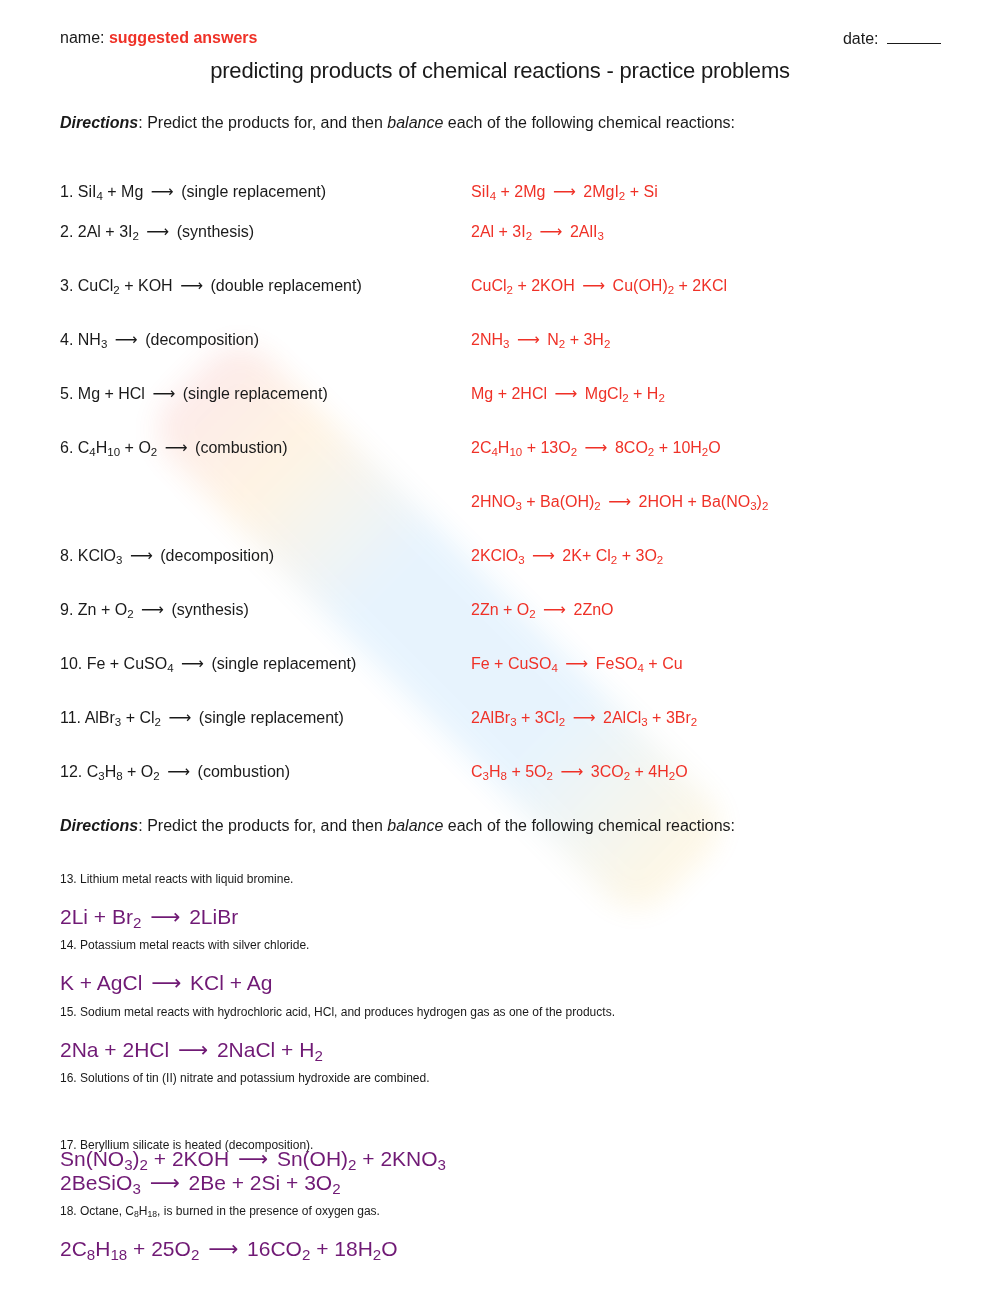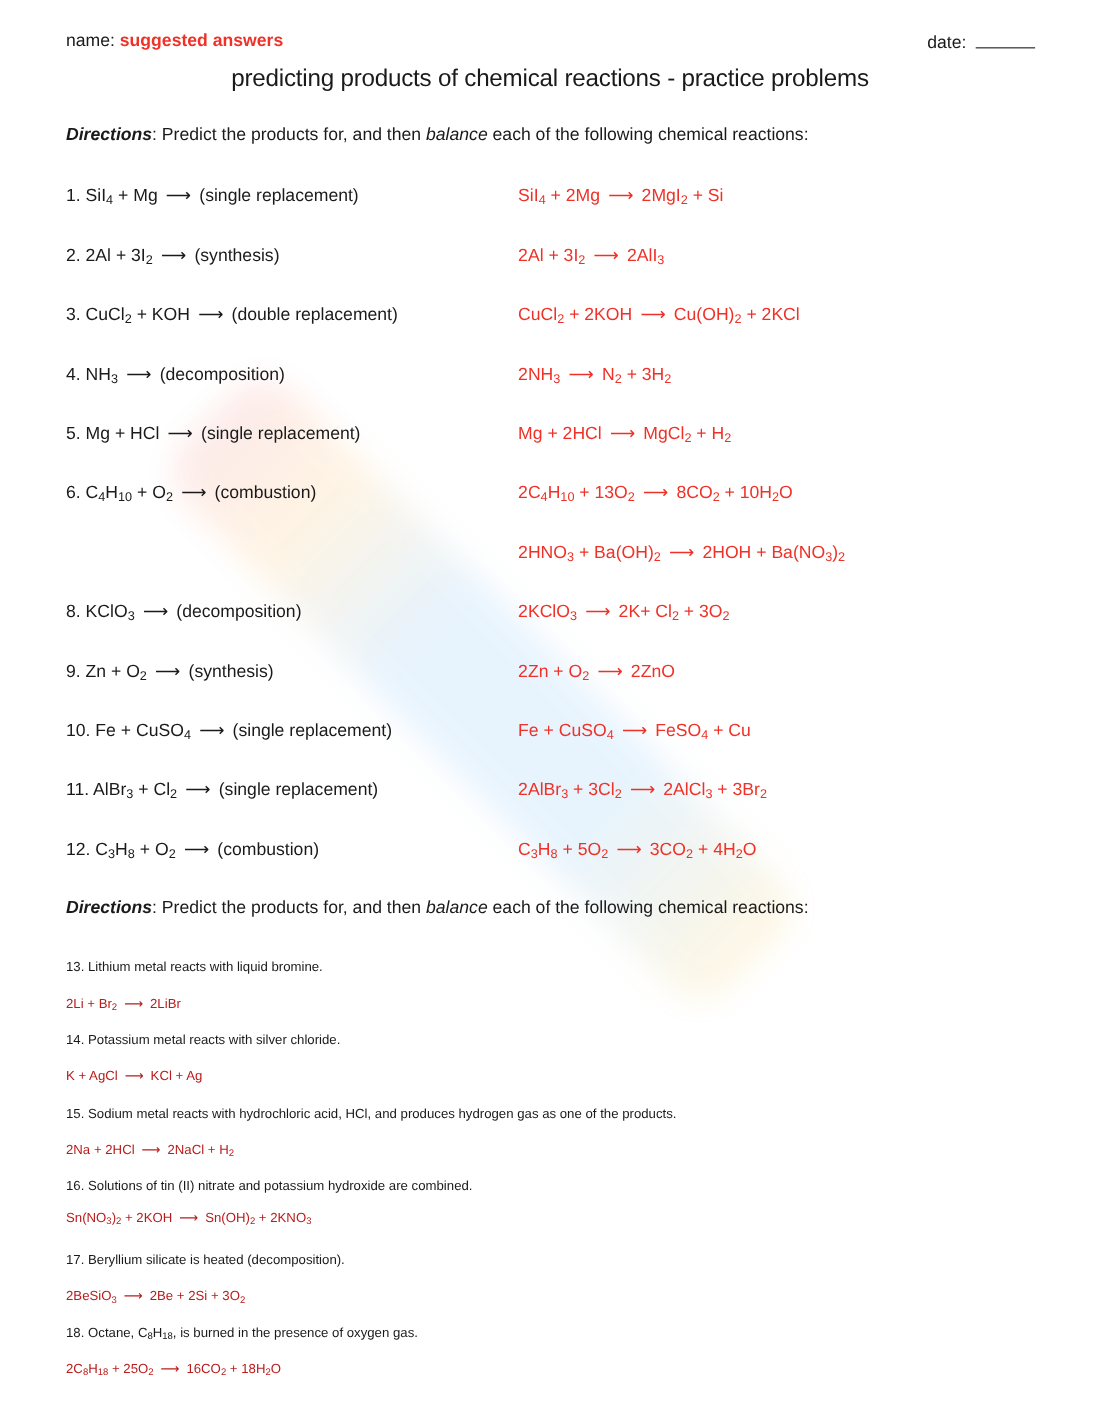--- a/index.html
+++ b/index.html
@@ -80,22 +80,22 @@
     .word-q {
       position: absolute;
       left: 60px;
       font-size: 12px;
       color: #1a1a1a;
       white-space: nowrap;
     }
     .word-a {
       position: absolute;
       left: 60px;
-      font-size: 12px;
-      color: #b91c1c;
+      font-size: 21px;
+      color: #701a75;
       white-space: nowrap;
     }
     sub { font-size: 0.72em; vertical-align: -0.25em; line-height: 0; }
     .arrow { display: inline-block; margin: 0 3px; }
   </style>
 </head>
 <body>
 
 <div class="watermark"></div>
 
@@ -110,21 +110,21 @@
   </div>
 </div>
 
 <h1 class="title">predicting products of chemical reactions - practice problems</h1>
 
 <div class="directions" style="top:114px;">
   <b>Directions</b><span>: Predict the products for, and then </span><i>balance</i><span> each of the following chemical reactions:</span>
 </div>
 
 <div id="part1">
-    <div class="problem-row" style="top: 168px;">
+    <div class="problem-row" style="top: 182px;">
       <div class="problem-q"><span>1. </span><span>SiI<sub>4</sub> + Mg <span class="arrow">⟶</span> (single replacement)</span></div>
       <div class="problem-a">SiI<sub>4</sub> + 2Mg <span class="arrow">⟶</span> 2MgI<sub>2</sub> + Si</div>
     </div>
     <div class="problem-row" style="top: 222px;">
       <div class="problem-q"><span>2. </span><span>2Al + 3I<sub>2</sub> <span class="arrow">⟶</span> (synthesis)</span></div>
       <div class="problem-a">2Al + 3I<sub>2</sub> <span class="arrow">⟶</span> 2AlI<sub>3</sub></div>
     </div>
     <div class="problem-row" style="top: 276px;">
       <div class="problem-q"><span>3. </span><span>CuCl<sub>2</sub> + KOH <span class="arrow">⟶</span> (double replacement)</span></div>
       <div class="problem-a">CuCl<sub>2</sub> + 2KOH <span class="arrow">⟶</span> Cu(OH)<sub>2</sub> + 2KCl</div>
@@ -171,18 +171,18 @@
 </div>
 
 <div id="part2">
     <div class="word-q" style="top: 872px;">13. Lithium metal reacts with liquid bromine.</div>
     <div class="word-a" style="top: 905px;">2Li + Br<sub>2</sub> <span class="arrow">⟶</span> 2LiBr</div>
     <div class="word-q" style="top: 938.4px;">14. Potassium metal reacts with silver chloride.</div>
     <div class="word-a" style="top: 971.4px;">K + AgCl <span class="arrow">⟶</span> KCl + Ag</div>
     <div class="word-q" style="top: 1004.8px;">15. Sodium metal reacts with hydrochloric acid, HCl, and produces hydrogen gas as one of the products.</div>
     <div class="word-a" style="top: 1037.8px;">2Na + 2HCl <span class="arrow">⟶</span> 2NaCl + H<sub>2</sub></div>
     <div class="word-q" style="top: 1071.2px;">16. Solutions of tin (II) nitrate and potassium hydroxide are combined.</div>
-    <div class="word-a" style="top: 1100px;">Sn(NO<sub>3</sub>)<sub>2</sub> + 2KOH <span class="arrow">⟶</span> Sn(OH)<sub>2</sub> + 2KNO<sub>3</sub></div>
+    <div class="word-a" style="top: 1147px;">Sn(NO<sub>3</sub>)<sub>2</sub> + 2KOH <span class="arrow">⟶</span> Sn(OH)<sub>2</sub> + 2KNO<sub>3</sub></div>
     <div class="word-q" style="top: 1137.6px;">17. Beryllium silicate is heated (decomposition).</div>
     <div class="word-a" style="top: 1170.6px;">2BeSiO<sub>3</sub> <span class="arrow">⟶</span> 2Be + 2Si + 3O<sub>2</sub></div>
     <div class="word-q" style="top: 1204px;">18. Octane, C<sub>8</sub>H<sub>18</sub>, is burned in the presence of oxygen gas.</div>
     <div class="word-a" style="top: 1237px;">2C<sub>8</sub>H<sub>18</sub> + 25O<sub>2</sub> <span class="arrow">⟶</span> 16CO<sub>2</sub> + 18H<sub>2</sub>O</div>
   </div>
 
 </body></html>

